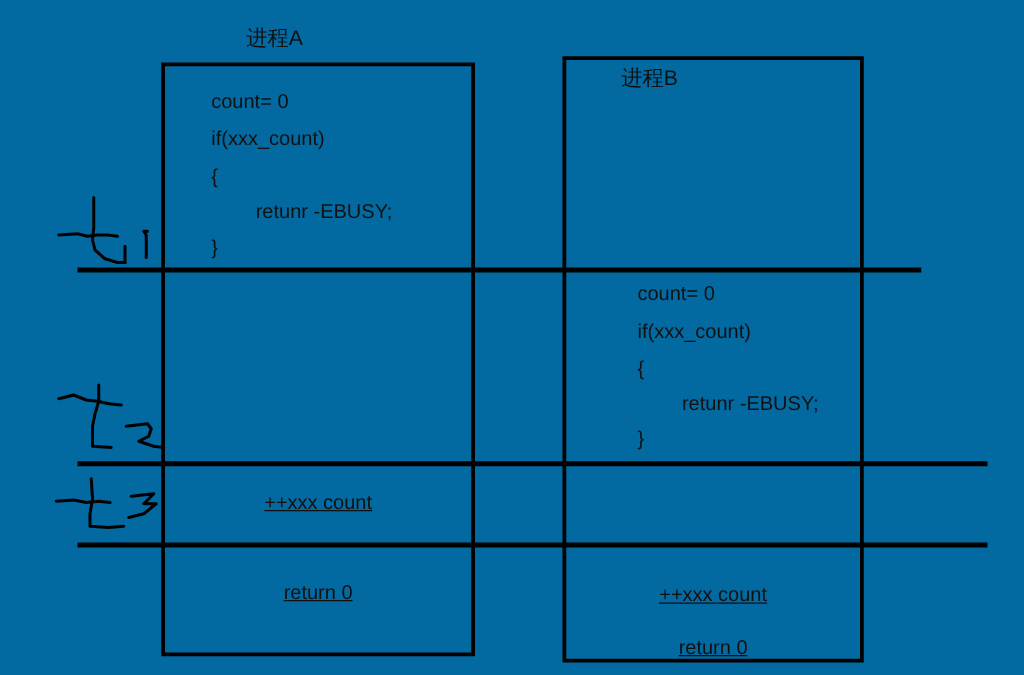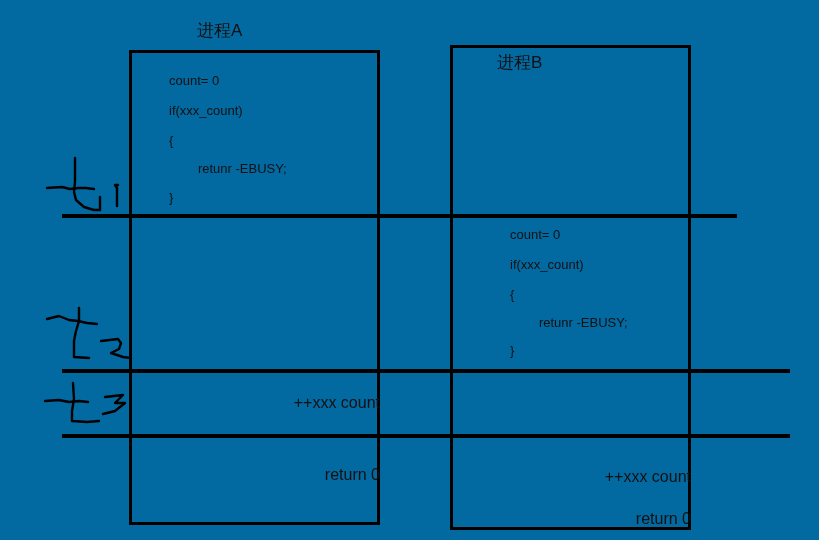--- a/index.html
+++ b/index.html
@@ -41,32 +41,33 @@
   #box-a { left: 129px; top: 50px; width: 251px; height: 475px; }
   #box-b { left: 450px; top: 45px; width: 241px; height: 485px; }
 
   
   .cell {
     position: absolute;
     box-sizing: border-box;
   }
   .code-line {
     position: absolute;
-    font-size: 13px;
+    font-size: 16px;
     line-height: 1;
     white-space: pre;
     color: #111111;
   }
   .centered-line {
     position: absolute;
     font-size: 16px;
     line-height: 1;
     white-space: pre;
     color: #111111;
-    text-align: right;
+    text-align: center;
+    text-decoration: underline;
   }
 
   
   .time-line {
     position: absolute;
     height: 4px;
     background: #000000;
   }
 
   

